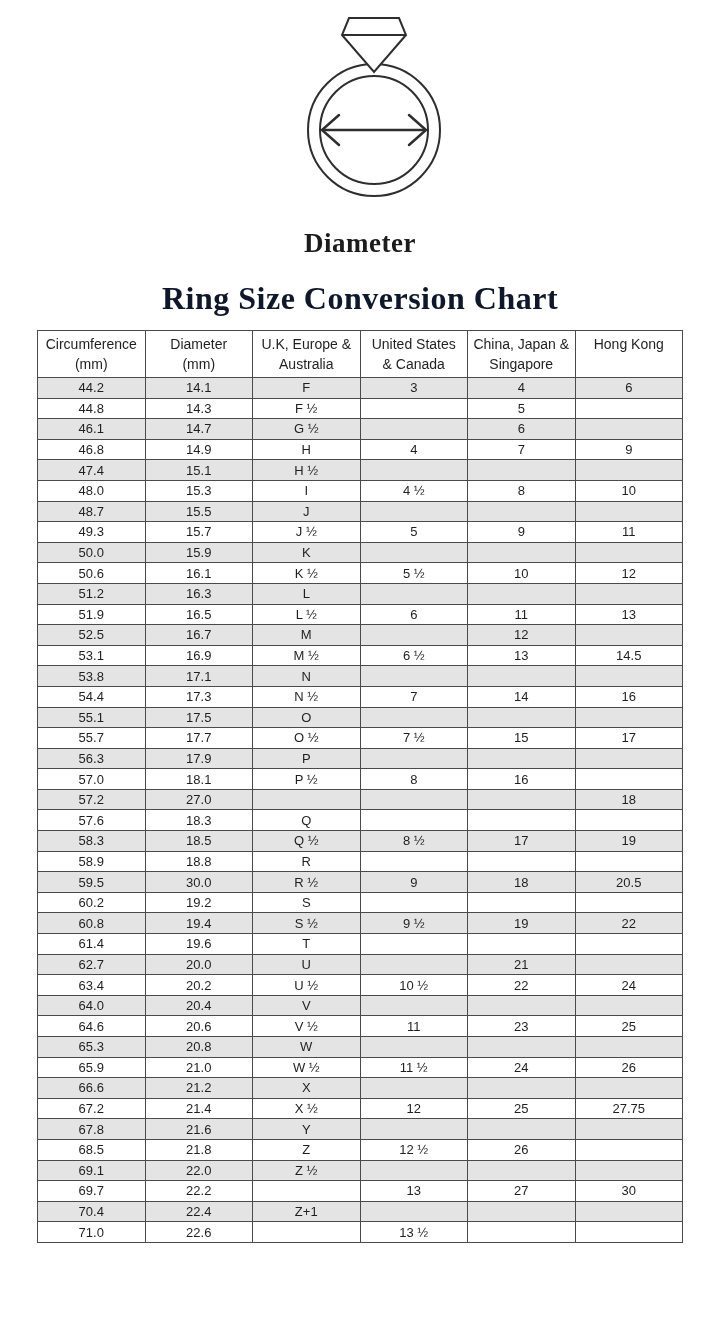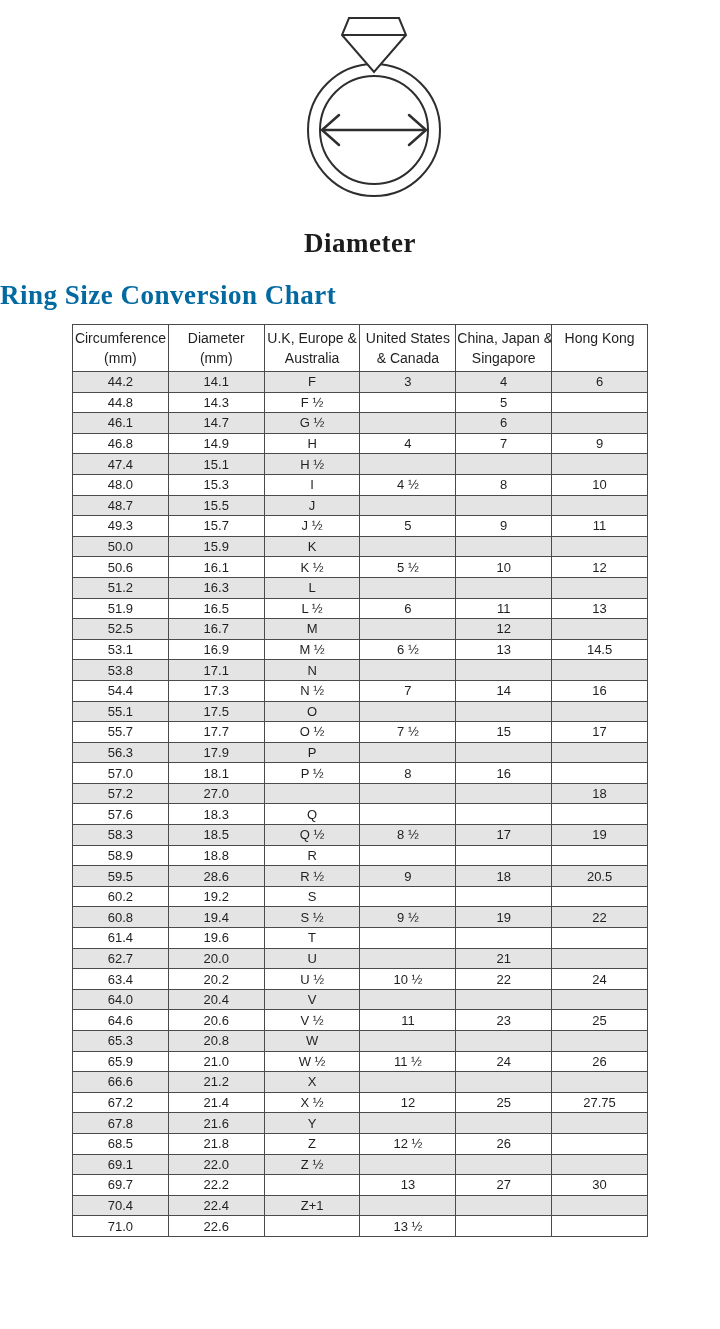--- a/index.html
+++ b/index.html
@@ -33,30 +33,31 @@
   .diameter-caption{
     margin-top:20px;
     font-family:"Liberation Serif", serif;
     font-weight:700;
     font-size:27px;
     letter-spacing:0.5px;
     color:#1c1c1c;
   }
   .chart-title{
     margin:21px 0 13px 0;
+    text-align:center;
     font-family:"Liberation Serif", serif;
     font-weight:700;
-    font-size:27px;
+    font-size:32px;
     letter-spacing:0.5px;
-    color:#0369a1;
+    color:#0f172a;
   }
   table.ring-table{
     border-collapse:collapse;
     table-layout:fixed;
-    width:576px;
+    width:646px;
     margin:0 auto 19px auto;
   }
   .ring-table th,.ring-table td{
     border:1px solid var(--border-color);
     text-align:center;
     overflow:hidden;
     white-space:nowrap;
   }
   .ring-table th{
     font-weight:400;
@@ -323,21 +324,21 @@
         <tr>
           <td>58.9</td>
           <td>18.8</td>
           <td>R</td>
           <td></td>
           <td></td>
           <td></td>
         </tr>
         <tr>
           <td>59.5</td>
-          <td>28.6</td>
+          <td>30.0</td>
           <td>R ½</td>
           <td>9</td>
           <td>18</td>
           <td>20.5</td>
         </tr>
         <tr>
           <td>60.2</td>
           <td>19.2</td>
           <td>S</td>
           <td></td>

